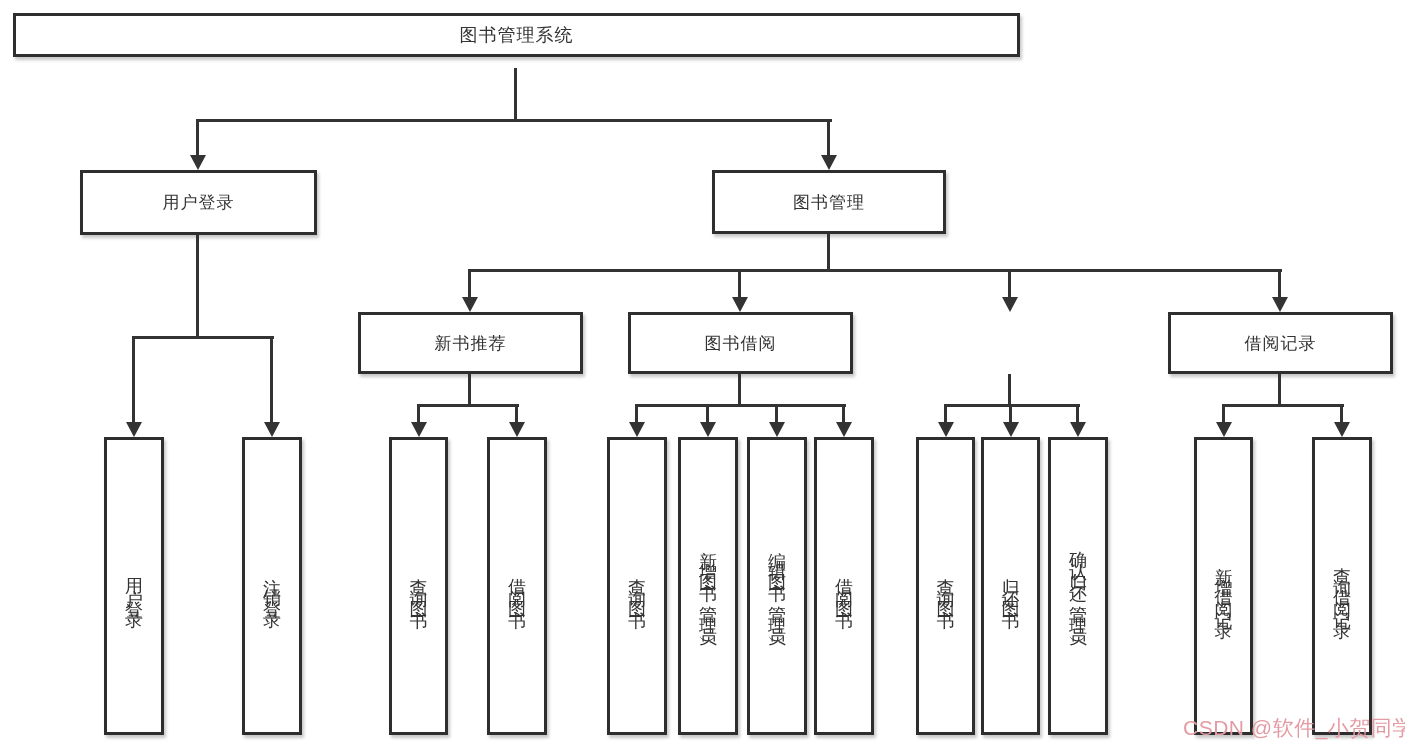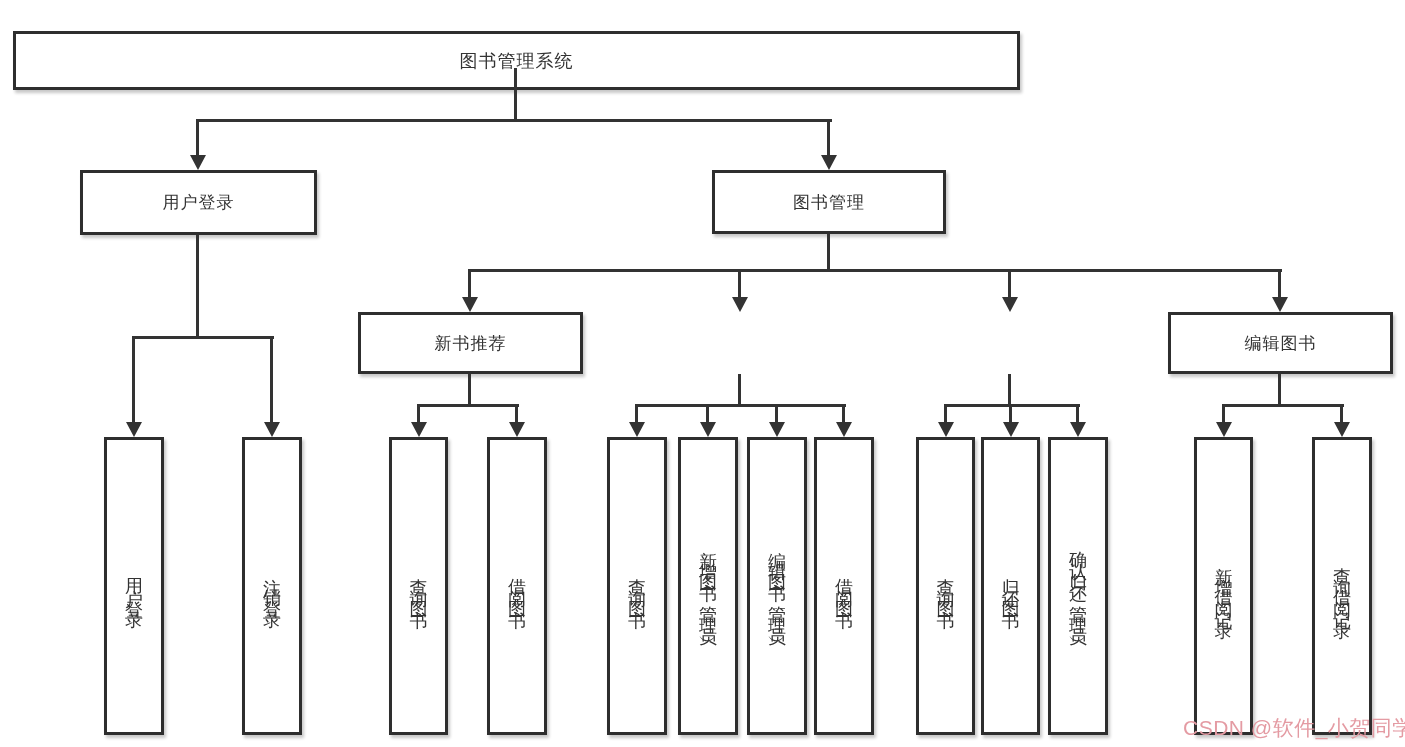--- a/index.html
+++ b/index.html
@@ -31,36 +31,39 @@
   .watermark {
     position:absolute; left:1183px; top:714px;
     font-size:21px; letter-spacing:0.5px; white-space:nowrap;
   }
 </style>
 </head>
 <body>
 
 <div class="canvas">
 
-  <div class="box root-box" style="left:13px;top:31px;width:1007px;height:59px;">
+  <div class="box root-box" style="left:13px;top:13px;width:1007px;height:44px;">
     <span>图书管理系统</span>
   </div>
 
   <div class="box" style="left:80px;top:170px;width:237px;height:65px;">
     <span>用户登录</span>
   </div>
   <div class="box" style="left:358px;top:312px;width:225px;height:62px;">
     <span>新书推荐</span>
   </div>
 
   <div class="box" style="left:712px;top:170px;width:234px;height:64px;">
     <span>图书管理</span>
   </div>
+  <div class="box" style="left:628px;top:312px;width:225px;height:62px;">
+    <span>图书借阅</span>
+  </div>
   <div class="box" style="left:1168px;top:312px;width:225px;height:62px;">
-    <span>编辑图书</span>
+    <span>借阅记录</span>
   </div>
 
   <div class="box leaf-box" style="left:104px;top:437px;width:60px;height:298px;">
     <span class="vtext">用户登录</span>
   </div>
   <div class="box leaf-box" style="left:242px;top:437px;width:60px;height:298px;">
     <span class="vtext">注销登录</span>
   </div>
   <div class="box leaf-box" style="left:389px;top:437px;width:59px;height:298px;">
     <span class="vtext">查询图书</span>

